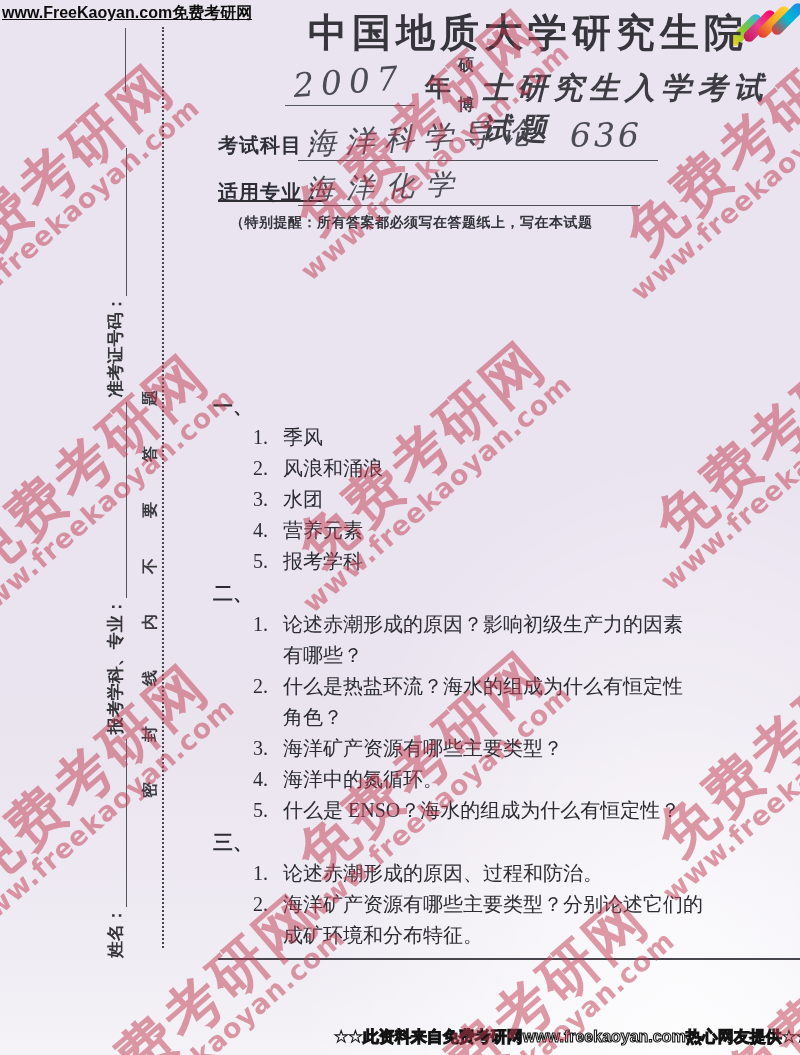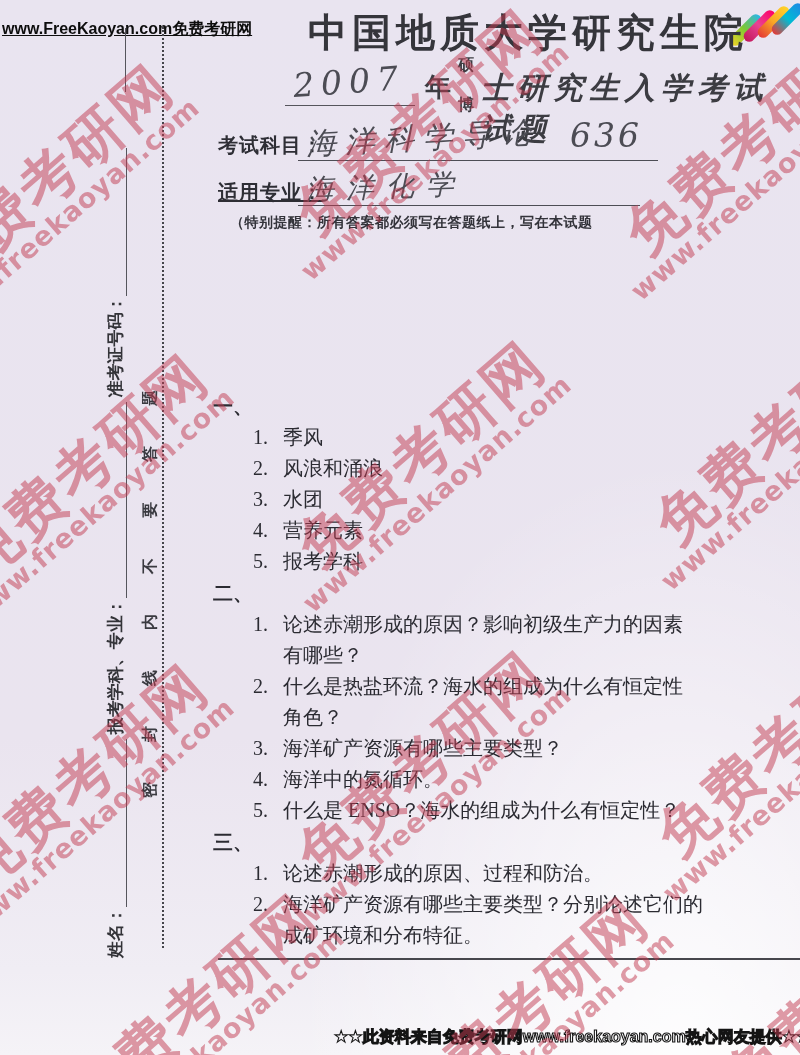--- a/index.html
+++ b/index.html
@@ -9,21 +9,21 @@
       radial-gradient(ellipse at 85% 100%, rgba(255,255,255,.85) 0%, rgba(255,255,255,0) 40%),
       linear-gradient(180deg,#e9e4f0 0%, #eae4ef 70%, #f0edf4 92%, #f5f3f7 100%);
     font-family:"Liberation Serif","DejaVu Serif",serif;
     color:#2a2a31;
   }
   
   .top-link{
     position:absolute;left:2px;top:3px;z-index:2;
     font-family:"Liberation Sans","DejaVu Sans",sans-serif;
     font-size:16px;font-weight:700;color:#0d0d0d;
-    text-decoration:underline;letter-spacing:0px;margin-top:16px;
+    text-decoration:underline;letter-spacing:0px;
   }
   .logo{position:absolute;right:4px;top:2px;width:58px;height:52px;z-index:2;}
   .logo i{position:absolute;width:11px;height:40px;border-radius:6px;transform:rotate(45deg);}
   .logo i:nth-child(1){left:2px;top:8px;background:linear-gradient(180deg,#2ab6e8,#7ec832,#f0d327);}
   .logo i:nth-child(2){left:16px;top:4px;background:linear-gradient(180deg,#f06,#e84393,#c2185b);}
   .logo i:nth-child(3){left:30px;top:0px;background:linear-gradient(180deg,#ffd32a,#f9a825,#e53935);}
   .logo i:nth-child(4){left:44px;top:-3px;background:linear-gradient(180deg,#1e88e5,#00bcd4,#e53935);}
   
   .school-title{
     position:absolute;left:283px;top:6px;z-index:2;

